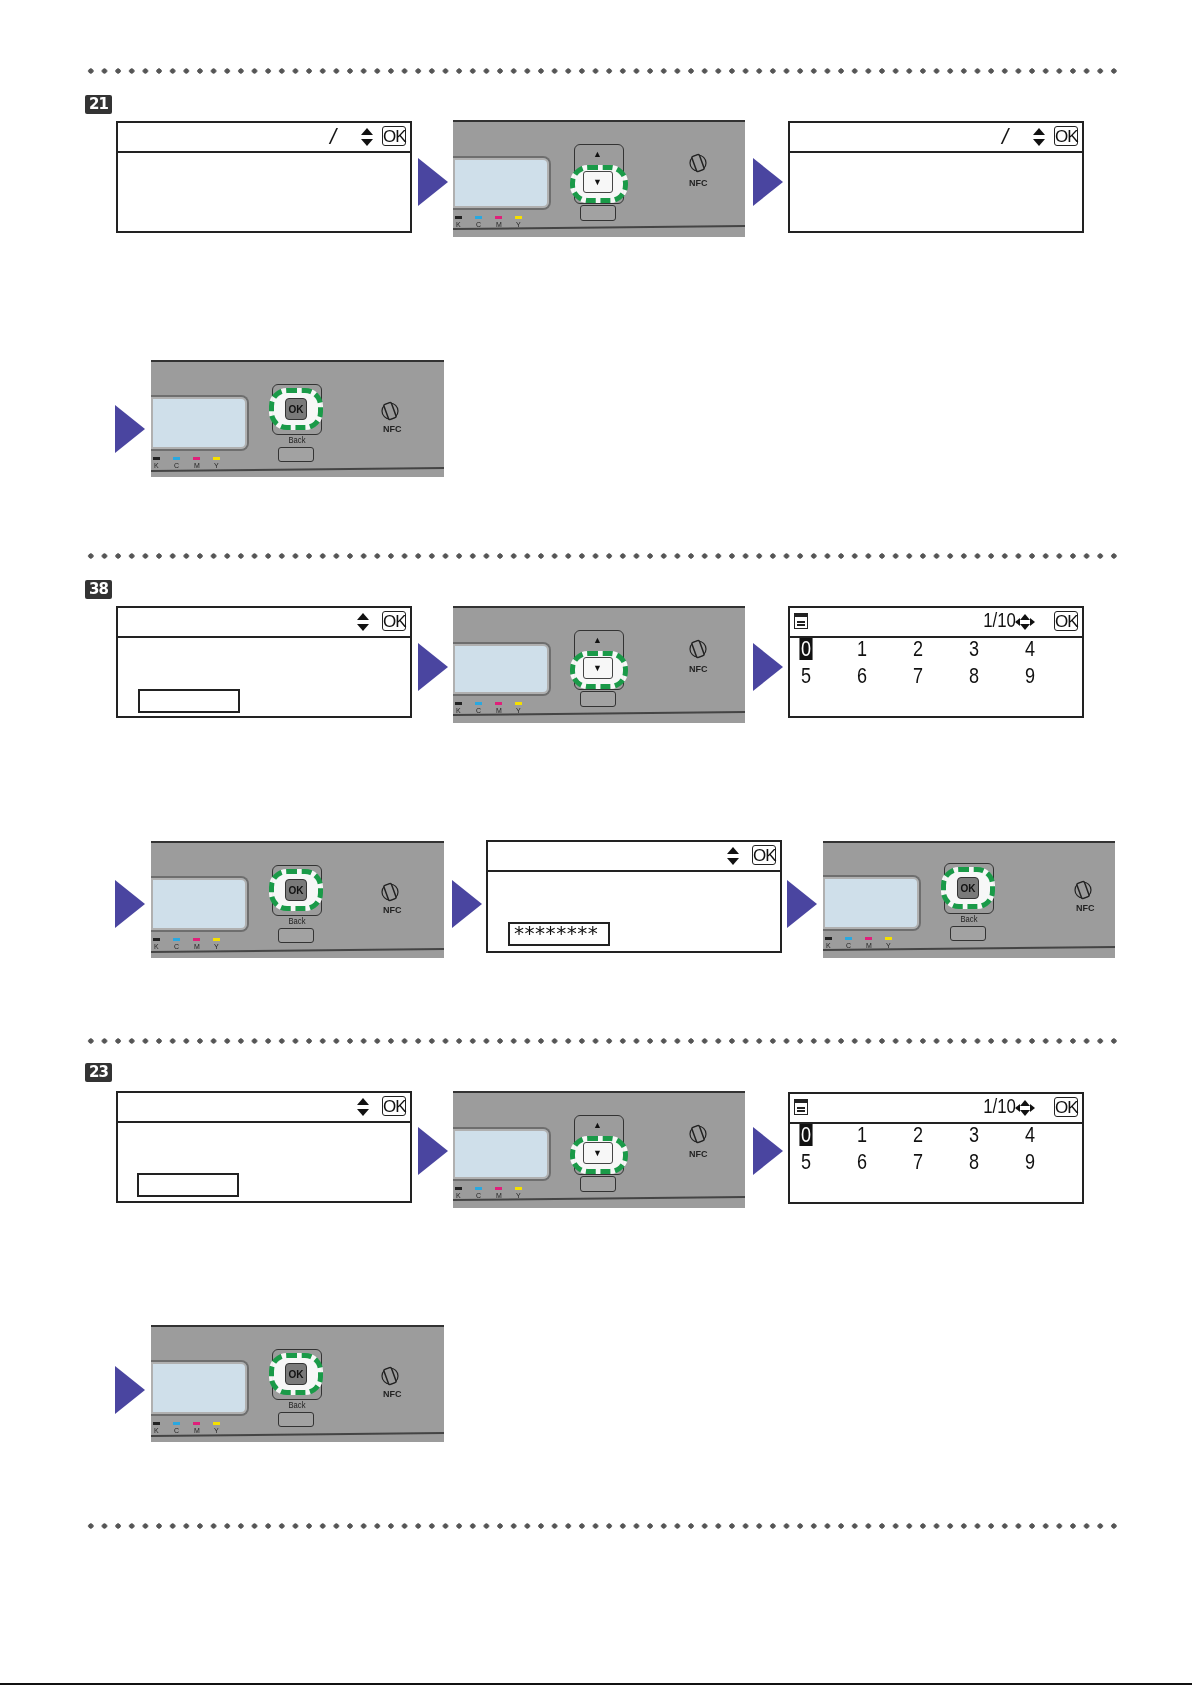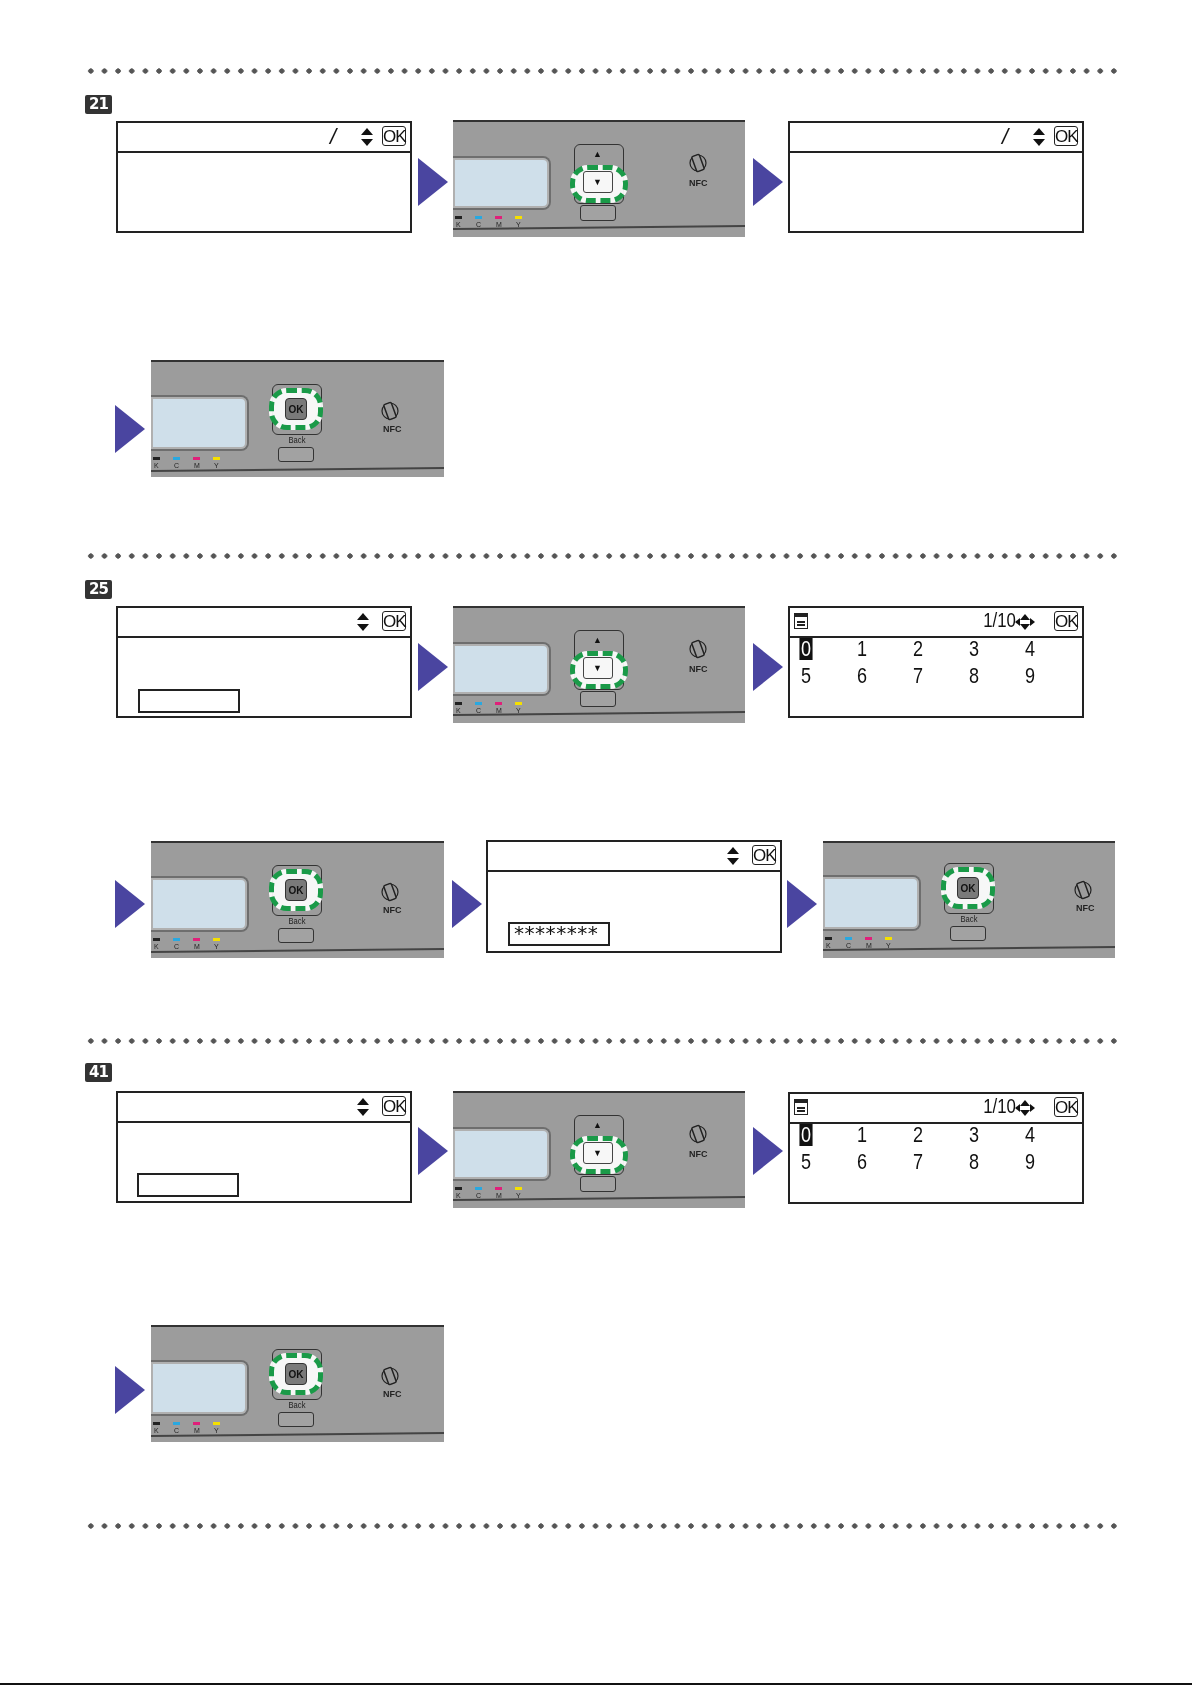--- a/index.html
+++ b/index.html
@@ -118,21 +118,21 @@
 <div class="ink" style="left: 2px; top: 95px; background: rgb(34, 34, 34);"></div>
     <span class="inklbl" style="left: 3px; top: 100px;">K</span>
     <div class="ink" style="left: 22px; top: 95px; background: rgb(41, 168, 224);"></div>
     <span class="inklbl" style="left: 23px; top: 100px;">C</span>
     <div class="ink" style="left: 42px; top: 95px; background: rgb(224, 32, 122);"></div>
     <span class="inklbl" style="left: 43px; top: 100px;">M</span>
     <div class="ink" style="left: 62px; top: 95px; background: rgb(245, 224, 0);"></div>
     <span class="inklbl" style="left: 63px; top: 100px;">Y</span>
   </div>
 
-<div class="badge" style="left:85px;top:580px;">25</div>
+<div class="badge" style="left:85px;top:580px;">38</div>
 
 <div class="screen" style="left:116px;top:606px;width:296px;height:112px;">
   <div class="hdr">
     <svg class="updown" style="left:238px;" viewBox="0 0 14 20">
         <polygon points="7,1 13,8 1,8" fill="#111"></polygon>
         <polygon points="7,19 13,12 1,12" fill="#111"></polygon>
       </svg>
     <div class="okbox">OK</div>
   </div>
   <div class="field" style="left:20px;top:81px;width:102px;height:24px;"></div>
@@ -251,21 +251,21 @@
 <div class="ink" style="left: 2px; top: 94px; background: rgb(34, 34, 34);"></div>
     <span class="inklbl" style="left: 3px; top: 99px;">K</span>
     <div class="ink" style="left: 22px; top: 94px; background: rgb(41, 168, 224);"></div>
     <span class="inklbl" style="left: 23px; top: 99px;">C</span>
     <div class="ink" style="left: 42px; top: 94px; background: rgb(224, 32, 122);"></div>
     <span class="inklbl" style="left: 43px; top: 99px;">M</span>
     <div class="ink" style="left: 62px; top: 94px; background: rgb(245, 224, 0);"></div>
     <span class="inklbl" style="left: 63px; top: 99px;">Y</span>
   </div>
 
-<div class="badge" style="left:85px;top:1063px;">41</div>
+<div class="badge" style="left:85px;top:1063px;">23</div>
 
 <div class="screen" style="left:116px;top:1091px;width:296px;height:112px;">
   <div class="hdr">
     <svg class="updown" style="left:238px;" viewBox="0 0 14 20">
         <polygon points="7,1 13,8 1,8" fill="#111"></polygon>
         <polygon points="7,19 13,12 1,12" fill="#111"></polygon>
       </svg>
     <div class="okbox">OK</div>
   </div>
   <div class="field" style="left:19px;top:80px;width:102px;height:24px;"></div>

